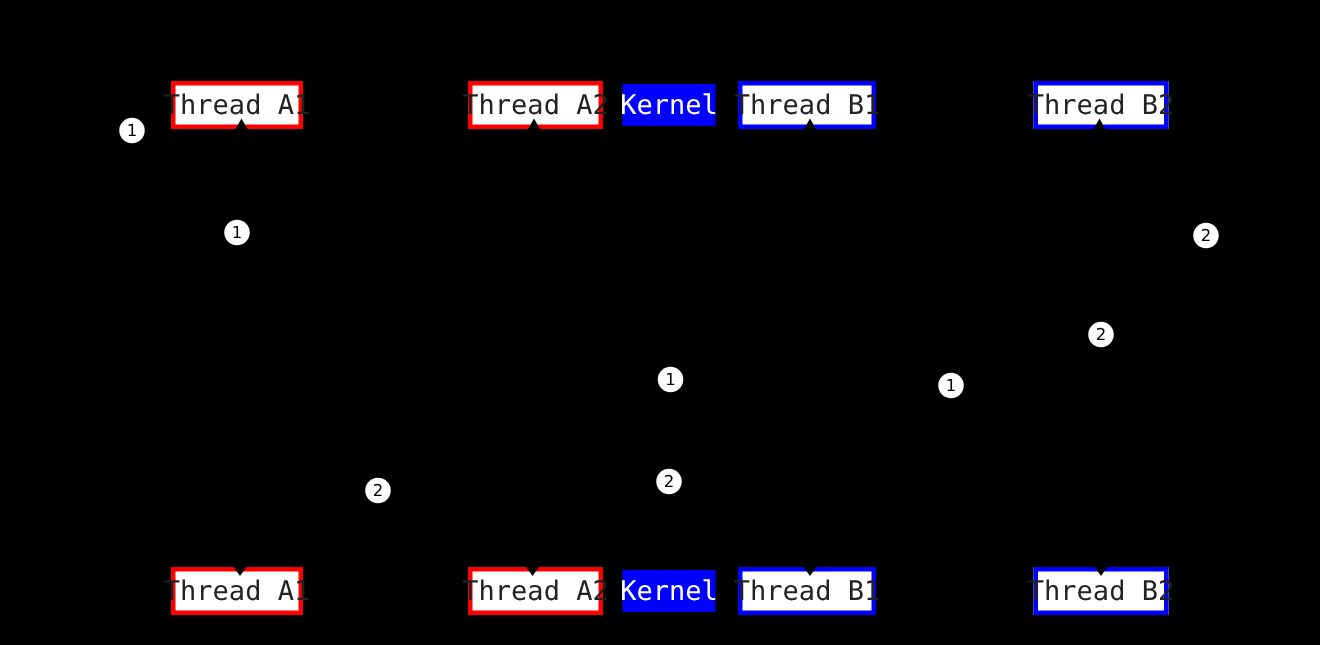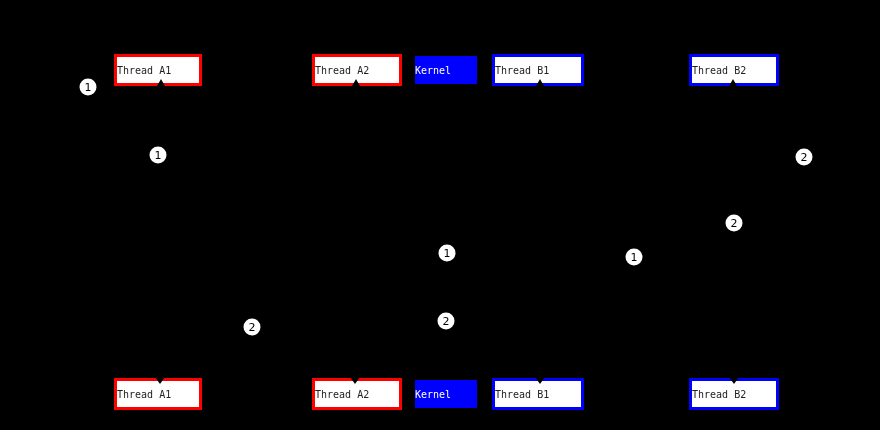--- a/index.html
+++ b/index.html
@@ -15,21 +15,22 @@
     background: #000000;
     font-family: "DejaVu Sans Mono", monospace;
   }
   .tbox {
     position: absolute;
     box-sizing: border-box;
     background: #ffffff;
     border: 3px solid #ff0000;
     display: flex;
     align-items: center;
-    font-size: 10px;
+    justify-content: center;
+    font-size: 18px;
     color: #222222;
     white-space: nowrap;
   }
   .tbox.kernel {
     border: none;
   }
   .notch {
     position: absolute;
     width: 0;
     height: 0;

